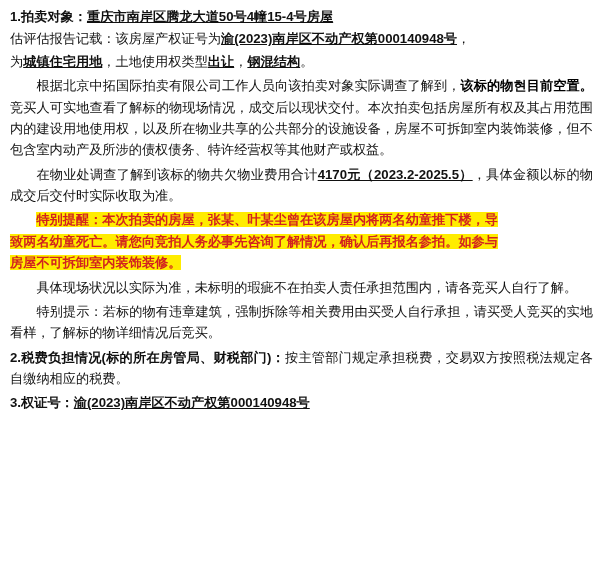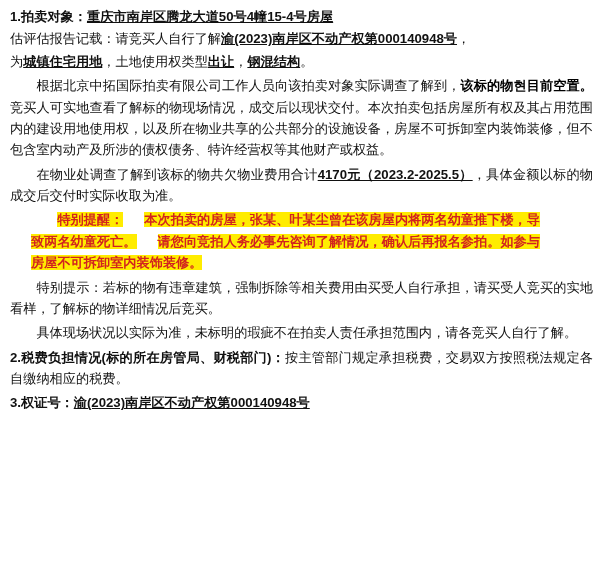--- a/index.html
+++ b/index.html
@@ -29,37 +29,36 @@
     text-justify: inter-ideograph;
   }
   .indent { text-indent: 2em; }
   .b { font-weight: bold; }
   .u { text-decoration: underline; }
   .bold-red { color: #000000; font-weight: bold; }
   .hl {
     background: #ffec00;
     color: #d2231f;
     font-weight: bold;
-    margin-left: 21px;
   }
   .num { font-weight: bold; }
   .tight { margin-bottom: 0; }
   .s1 { margin-bottom: 3px; }
 </style>
 </head>
 <body>
 
 <div class="page">
 
   <p>
     <span class="num">1.</span><span class="b">拍卖对象：</span><span class="b u">重庆市南岸区腾龙大道50号4幢15-4号房屋</span>
   </p>
 
   <p>
-    <span>估评估报告记载：</span><span>请竞买人自行了解</span><span class="b u">渝(2023)南岸区不动产权第000140948号</span><span>，</span>
+    <span>估评估报告记载：</span><span>该房屋产权证号为</span><span class="b u">渝(2023)南岸区不动产权第000140948号</span><span>，</span>
   </p>
 
 
   <p class="s1">
     <span>为</span><span class="b u">城镇住宅用地</span><span>，土地使用权类型</span><span class="b u">出让</span><span>，</span><span class="b u">钢混结构</span><span>。</span>
   </p>
 
   <p class="indent s1">
     <span>根据北京中拓国际拍卖有限公司工作人员向该拍卖对象实际调查了解到，</span><span class="bold-red">该标的</span><span class="bold-red">物현目前空置。</span><span>竞买人可实地查看了解标的物现场情况，成交后以现状交付。本次拍卖包括房屋所有权及其占用范围内的建设用地使用权，以及所在物业共享的公共部分的设施设备，房屋不可拆卸室内装饰装修，但不包含室内动产及所涉的债权债务、特许经营权等其他财产或权益。</span>
   </p>
@@ -72,25 +71,25 @@
     <span class="hl">特别提醒：</span><span class="hl">本次拍卖的房屋，张某、叶某尘曾在该房屋内将两名幼童推下楼，导</span>
   </p>
   <p class="tight">
     <span class="hl">致两名幼童死亡。</span><span class="hl">请您向竞拍人务必事先咨询了解情况，确认后再报名参拍。如参与</span>
   </p>
   <p class="s1">
     <span class="hl">房屋不可拆卸室内装饰装修。</span>
   </p>
 
   <p class="indent s1">
-    <span>特别提示：</span><span>若标的物有违章建筑，强制拆除等相关费用由买受人自行承担，请买受人竞买的实地看样，了解标的物详细情况后竞买。</span>
+    <span>具体现场状况以实际为准，未标明的瑕疵不在拍卖人责任承担范围内，请各竞买人自行了解。</span>
   </p>
 
   <p class="indent s1">
-    <span>具体现场状况以实际为准，未标明的瑕疵不在拍卖人责任承担范围内，请各竞买人自行了解。</span>
+    <span>特别提示：</span><span>若标的物有违章建筑，强制拆除等相关费用由买受人自行承担，请买受人竞买的实地看样，了解标的物详细情况后竞买。</span>
   </p>
 
   <p class="s1">
     <span class="num">2.</span><span class="b">税费负担情况(标的所在房管局、财税部门)：</span><span>按主管部门规定承担税费，交易双方按照税法规定各自缴纳相应的税费。</span>
   </p>
 
   <p class="s1">
     <span class="num">3.</span><span class="b">权证号：</span><span class="b u">渝(2023)南岸区不动产权第000140948号</span>
   </p>
 

